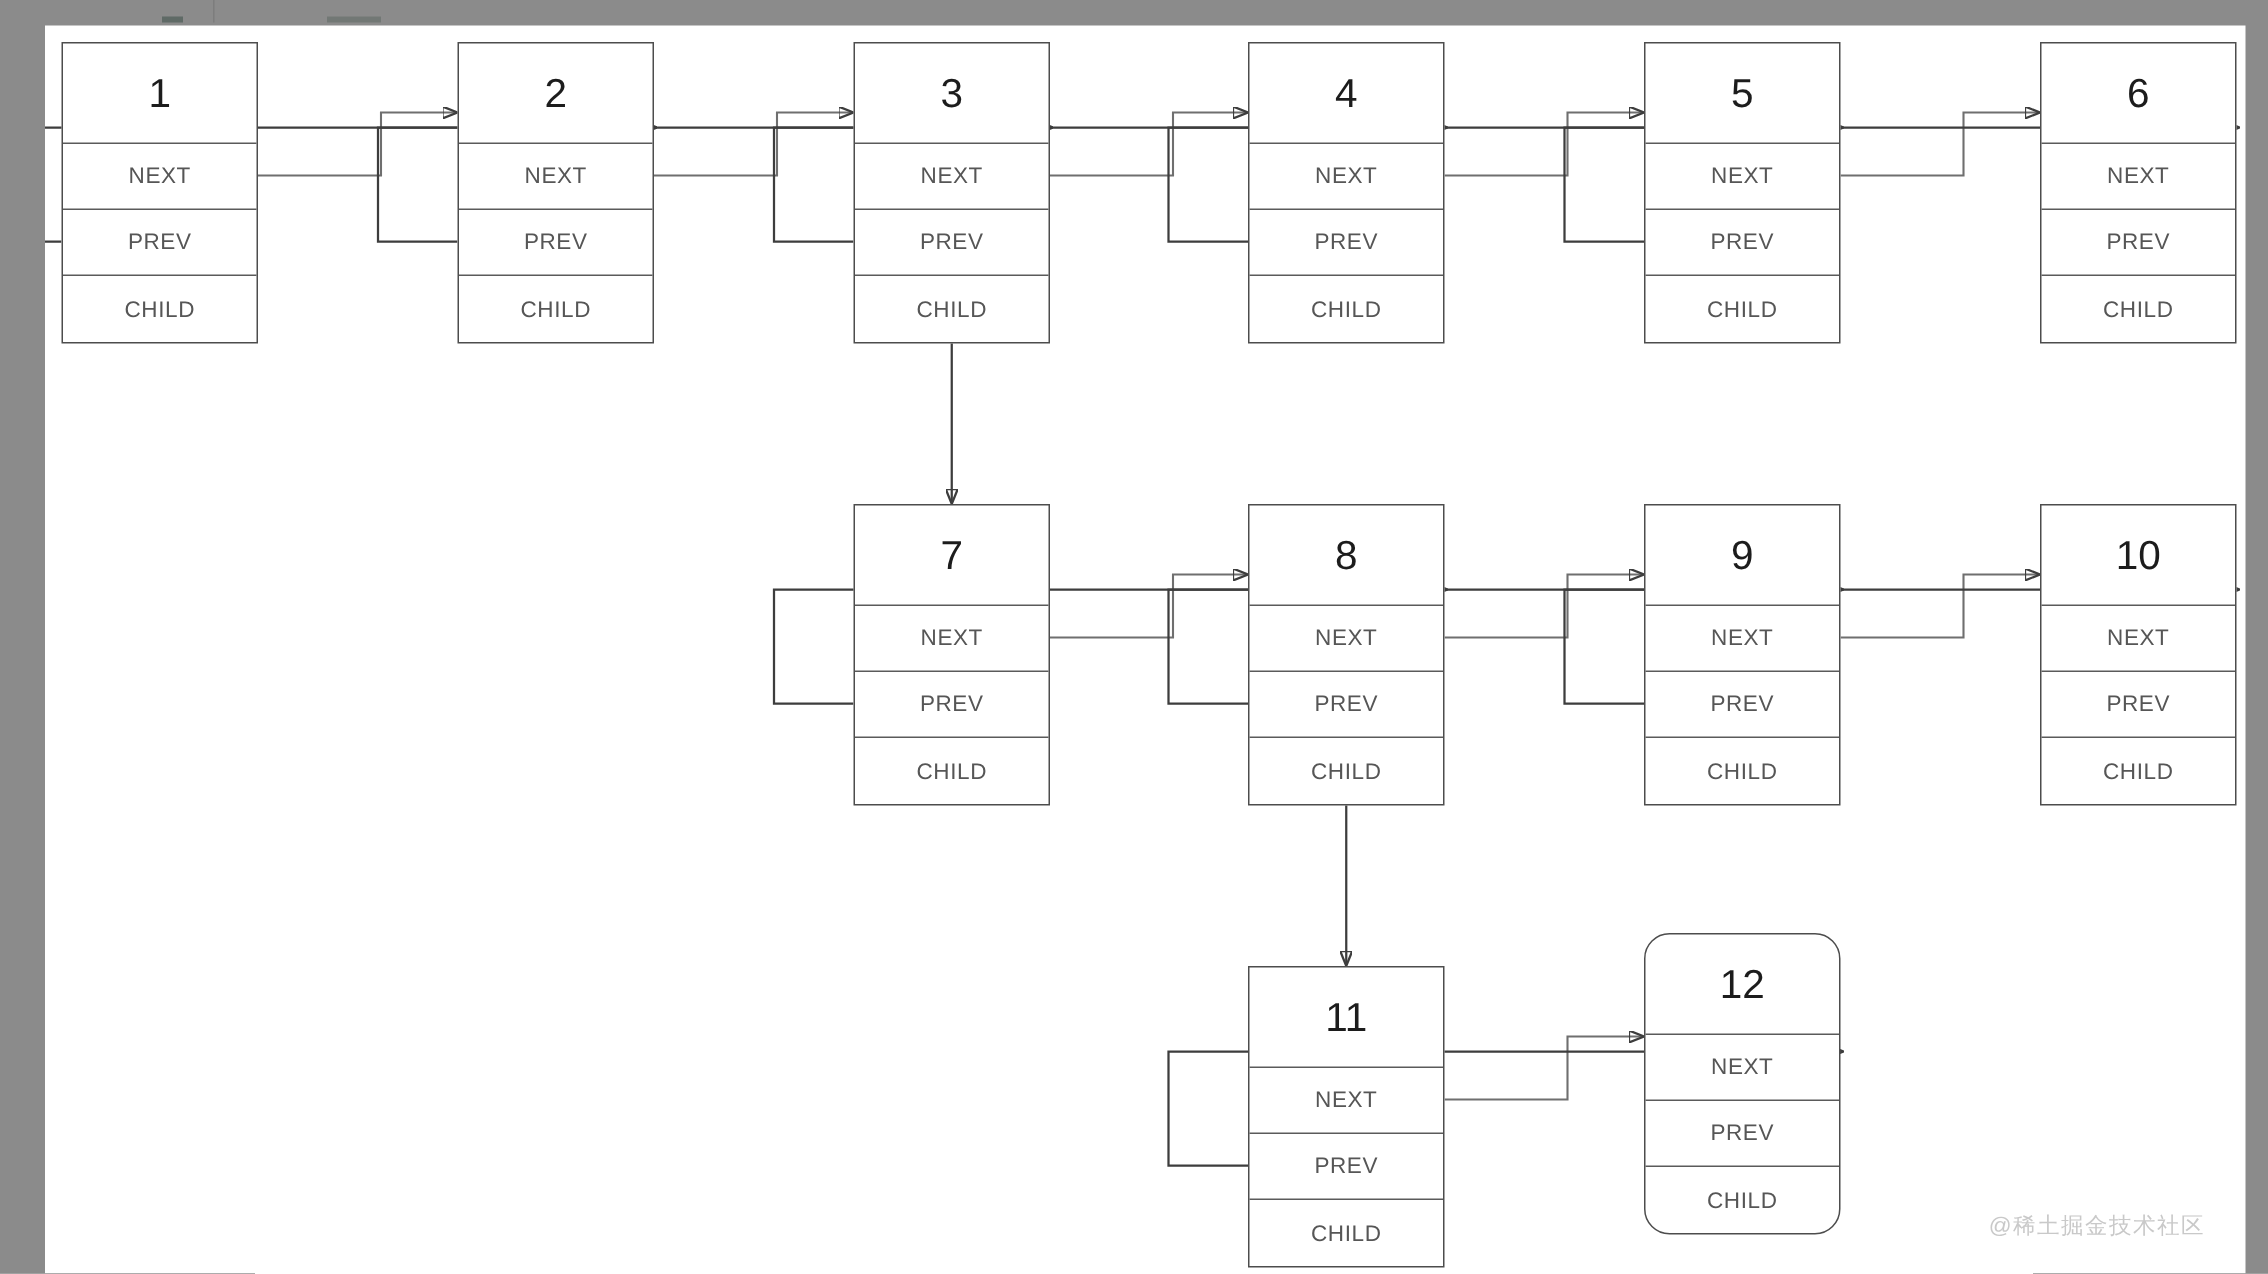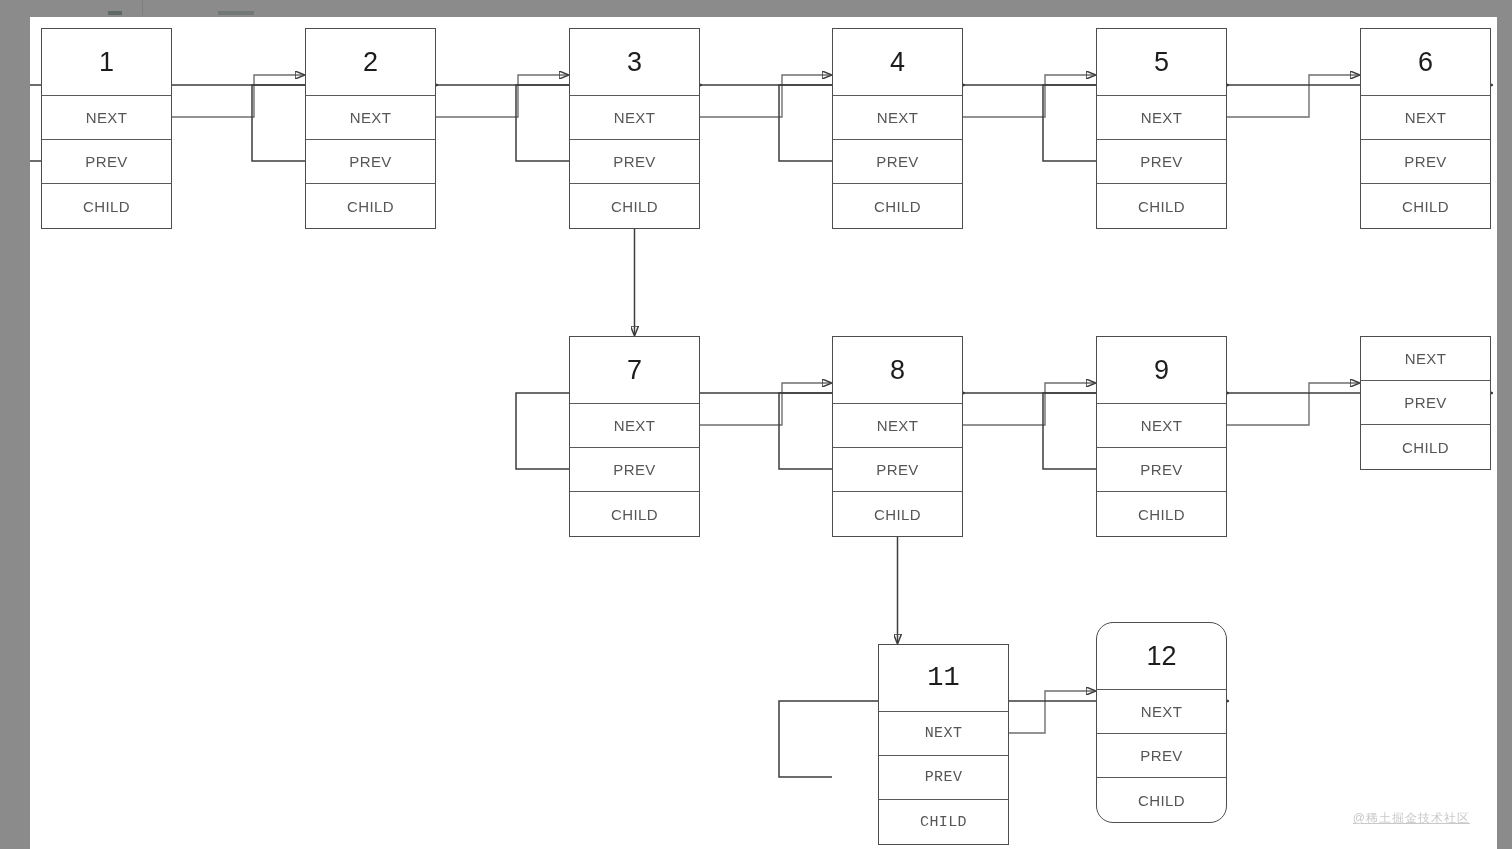--- a/index.html
+++ b/index.html
@@ -93,25 +93,24 @@
     fill: none;
     stroke: #3d3d3d;
     stroke-width: 1.5;
   }
   #links .thin { stroke: #6f6f6f; stroke-width: 1.4; }
 
   #watermark {
     position: absolute;
     right: 27px;
     bottom: 22px;
-    font-size: 12px;
+    font-size: 15px;
     color: #c9c9c9;
     letter-spacing: 1px;
     white-space: nowrap;
-    text-decoration: underline;
   }
 </style>
 </head>
 <body>
 
 <div id="screen">
 
   <div id="top-chrome">
     <div id="chrome-divider"></div>
     <div id="chrome-ghost-a"></div>
@@ -198,25 +197,26 @@
           <div class="node-field">PREV</div>
           <div class="node-field last">CHILD</div>
         </div>
         <div class="node" style="left: 1066px; top: 319px;">
           <div class="node-title">9</div>
           <div class="node-field">NEXT</div>
           <div class="node-field">PREV</div>
           <div class="node-field last">CHILD</div>
         </div>
         <div class="node" style="left: 1330px; top: 319px;">
-          <div class="node-field">NEXT</div>
-          <div class="node-field">PREV</div>
-          <div class="node-field last">CHILD</div>
-        </div>
-        <div class="node" style="left: 848px; top: 627px; font-family: Liberation Mono, monospace;">
+          <div class="node-title">10</div>
+          <div class="node-field">NEXT</div>
+          <div class="node-field">PREV</div>
+          <div class="node-field last">CHILD</div>
+        </div>
+        <div class="node" style="left: 802px; top: 627px;">
           <div class="node-title">11</div>
           <div class="node-field">NEXT</div>
           <div class="node-field">PREV</div>
           <div class="node-field last">CHILD</div>
         </div>
         <div class="node" style="left: 1066px; top: 605px; border-radius: 17px;">
           <div class="node-title">12</div>
           <div class="node-field">NEXT</div>
           <div class="node-field">PREV</div>
           <div class="node-field last">CHILD</div>

